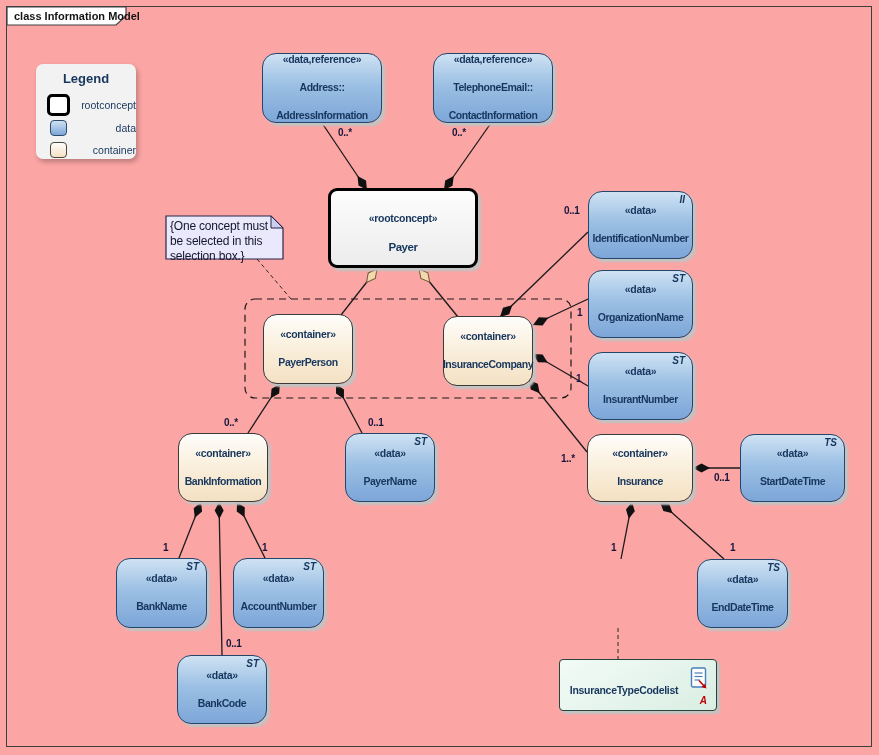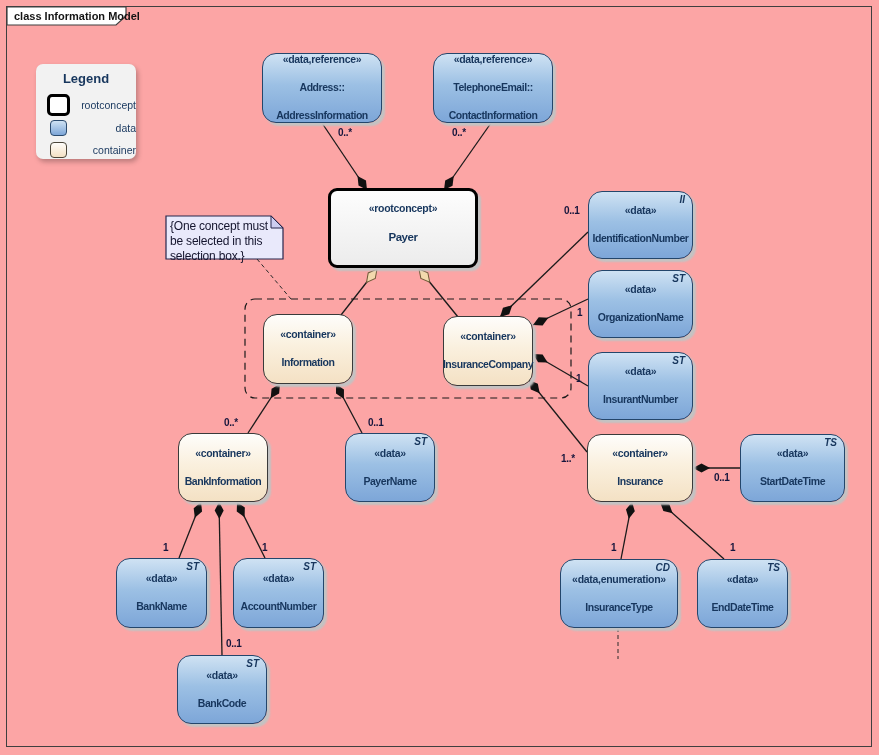--- a/index.html
+++ b/index.html
@@ -20,21 +20,21 @@
         white-space:nowrap;line-height:1.5;}
   .node .nm{font-size:10.5px;font-weight:bold;color:#17365d;letter-spacing:-0.45px;
         white-space:nowrap;line-height:1.5;margin-top:12px;}
   .node .tmark{position:absolute;top:2px;right:7px;font-style:italic;font-weight:bold;
         font-size:10px;color:#17365d;}
   .blue{background:linear-gradient(180deg,#cfe2f3 0%,#9cc0e4 45%,#7da6d8 100%);
         border:1.2px solid #24466b;}
   .cont{background:linear-gradient(180deg,#fefdfb 0%,#faf0de 45%,#f4e1c4 100%);
         border:1.2px solid #3a3a3a;}
   .root{background:linear-gradient(180deg,#fdfdfd 0%,#ececec 100%);
-        border:3px solid #000;border-radius:9px;justify-content:flex-start;padding-top:10px;}
+        border:3px solid #000;border-radius:9px;justify-content:flex-start;padding-top:20px;}
   .codelist{background:linear-gradient(150deg,#f3fbf7 0%,#d9eee3 100%);
         border:1.2px solid #25463a;border-radius:4px;}
   .codelist .nm{letter-spacing:-0.3px;margin-right:28px;}
   .codelist .amark{position:absolute;right:9px;bottom:4px;color:#c00000;font-style:italic;
         font-weight:bold;font-size:10px;}
   .codelist .doc-icon{position:absolute;right:8px;top:7px;}
   .mult{position:absolute;font-size:10px;font-weight:bold;color:#15153c;z-index:3;
         white-space:nowrap;letter-spacing:-0.3px;}
   .note-text{position:absolute;left:170px;top:219px;width:110px;font-size:12px;
         color:#15152e;line-height:1.25;z-index:3;letter-spacing:-0.2px;}
@@ -126,21 +126,21 @@
     <div class="nm">ContactInformation</div>
   </div>
 
   <div class="node root" style="left:328px;top:188px;width:150px;height:80px">
     <div class="stereo">«rootconcept»</div>
     <div class="nm" style="font-size:11.5px">Payer</div>
   </div>
 
   <div class="node cont" style="left:263px;top:314px;width:90px;height:70px">
     <div class="stereo">«container»</div>
-    <div class="nm">Information</div>
+    <div class="nm">PayerPerson</div>
   </div>
 
   <div class="node cont" style="left:443px;top:316px;width:90px;height:70px">
     <div class="stereo">«container»</div>
     <div class="nm">InsuranceCompany</div>
   </div>
 
   <div class="node blue" style="left:588px;top:191px;width:105px;height:68px">
     <span class="tmark">II</span>
     <div class="stereo">«data»</div>
@@ -192,32 +192,41 @@
     <div class="stereo">«data»</div>
     <div class="nm">AccountNumber</div>
   </div>
 
   <div class="node blue" style="left:177px;top:655px;width:90px;height:69px">
     <span class="tmark">ST</span>
     <div class="stereo">«data»</div>
     <div class="nm">BankCode</div>
   </div>
 
-  <div class="node blue" style="left:560px;top:559px;width:118px;height:69px">
-    <span class="tmark">CD</span>
-    <div class="stereo">«data,enumeration»</div>
-    <div class="nm">InsuranceType</div>
-  </div>
 
   <div class="node blue" style="left:697px;top:559px;width:91px;height:69px">
     <span class="tmark">TS</span>
     <div class="stereo">«data»</div>
     <div class="nm">EndDateTime</div>
   </div>
 
+  <div class="node codelist" style="left:559px;top:659px;width:158px;height:52px">
+    <div class="nm">InsuranceTypeCodelist</div>
+    <span class="doc-icon">
+      <svg width="18" height="23" viewBox="0 0 18 23">
+        <rect x="1.5" y="1" width="14" height="19" rx="1.5" fill="#fff" stroke="#4a7ebb" stroke-width="1.4"></rect>
+        <line x1="4.5" y1="6" x2="12.5" y2="6" stroke="#4a7ebb" stroke-width="1.2"></line>
+        <line x1="4.5" y1="9.5" x2="12.5" y2="9.5" stroke="#4a7ebb" stroke-width="1.2"></line>
+        <line x1="4.5" y1="13" x2="10" y2="13" stroke="#4a7ebb" stroke-width="1.2"></line>
+        <line x1="9" y1="13.5" x2="15.5" y2="20.5" stroke="#c00000" stroke-width="1.6"></line>
+        <polygon points="16.5,21.5 11.5,20 15,16.8" fill="#c00000"></polygon>
+      </svg>
+    </span>
+    <span class="amark">A</span>
+  </div>
 
   <span class="mult" style="left:338px;top:127px">0..*</span>
   <span class="mult" style="left:452px;top:127px">0..*</span>
   <span class="mult" style="left:564px;top:205px">0..1</span>
   <span class="mult" style="left:577px;top:307px">1</span>
   <span class="mult" style="left:576px;top:373px">1</span>
   <span class="mult" style="left:561px;top:453px">1..*</span>
   <span class="mult" style="left:714px;top:472px">0..1</span>
   <span class="mult" style="left:611px;top:542px">1</span>
   <span class="mult" style="left:730px;top:542px">1</span>

